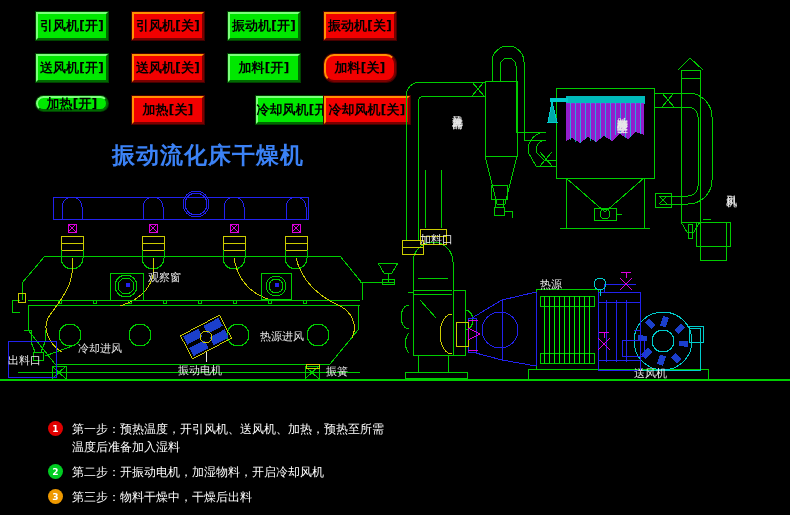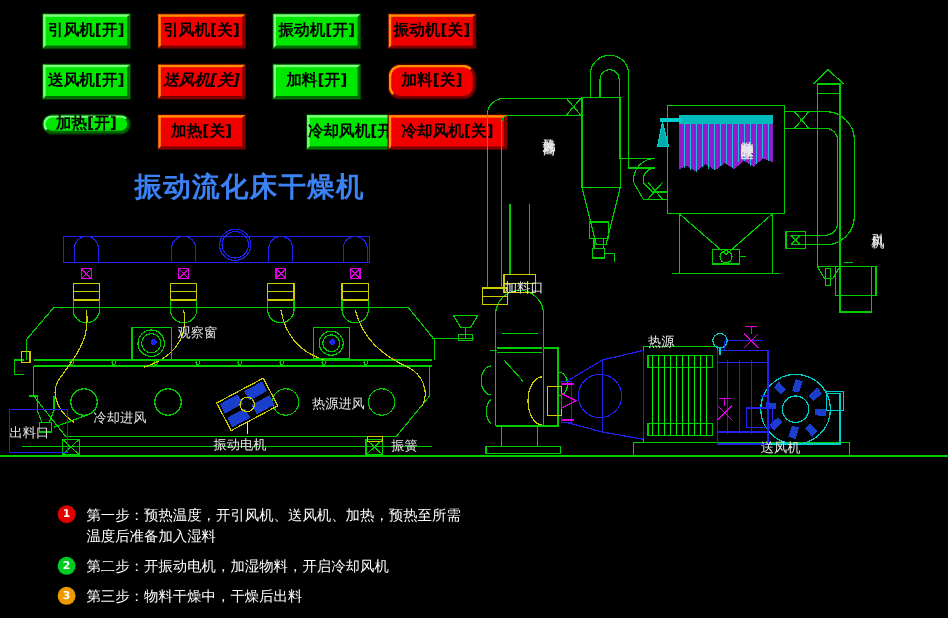--- a/index.html
+++ b/index.html
@@ -103,27 +103,27 @@
 <body>
 
 <div id="screen">
 
   <div id="button-panel">
       <div class="ctl-btn on" style="left: 0px; top: 0px; width: 72px; height: 28px;">引风机[开]</div>
       <div class="ctl-btn off" style="left: 96px; top: 0px; width: 72px; height: 28px;">引风机[关]</div>
       <div class="ctl-btn on" style="left: 192px; top: 0px; width: 72px; height: 28px;">振动机[开]</div>
       <div class="ctl-btn off" style="left: 288px; top: 0px; width: 72px; height: 28px;">振动机[关]</div>
       <div class="ctl-btn on" style="left: 0px; top: 42px; width: 72px; height: 28px;">送风机[开]</div>
-      <div class="ctl-btn off" style="left: 96px; top: 42px; width: 72px; height: 28px; font-style: italic;">送风机[关]</div>
+      <div class="ctl-btn off" style="left: 96px; top: 42px; width: 72px; height: 28px;">送风机[关]</div>
       <div class="ctl-btn on" style="left: 192px; top: 42px; width: 72px; height: 28px;">加料[开]</div>
       <div class="ctl-btn off" style="left: 288px; top: 42px; width: 72px; height: 28px; border-radius: 10px;">加料[关]</div>
       <div class="ctl-btn on" style="left: 0px; top: 84px; width: 72px; height: 15px; border-radius: 13px;">加热[开]</div>
       <div class="ctl-btn off" style="left: 96px; top: 84px; width: 72px; height: 28px;">加热[关]</div>
       <div class="ctl-btn on" style="left: 192px; top: 84px; width: 78px; height: 28px; margin-left: 28px;">冷却风机[开]</div>
-      <div class="ctl-btn off" style="left: 288px; top: 84px; width: 98px; height: 28px; text-align: right;">冷却风机[关]</div>
+      <div class="ctl-btn off" style="left: 288px; top: 84px; width: 86px; height: 28px; text-align: right;">冷却风机[关]</div>
     </div>
 
   <div id="diagram-title">振动流化床干燥机</div>
 
   <svg id="schematic" width="790" height="400" viewBox="0 0 790 400">
 
     <g fill="none" stroke-width="1" shape-rendering="crispEdges">
 
       <line x1="0" y1="380" x2="790" y2="380" stroke="#00cc00" stroke-width="1.5"></line>
 

